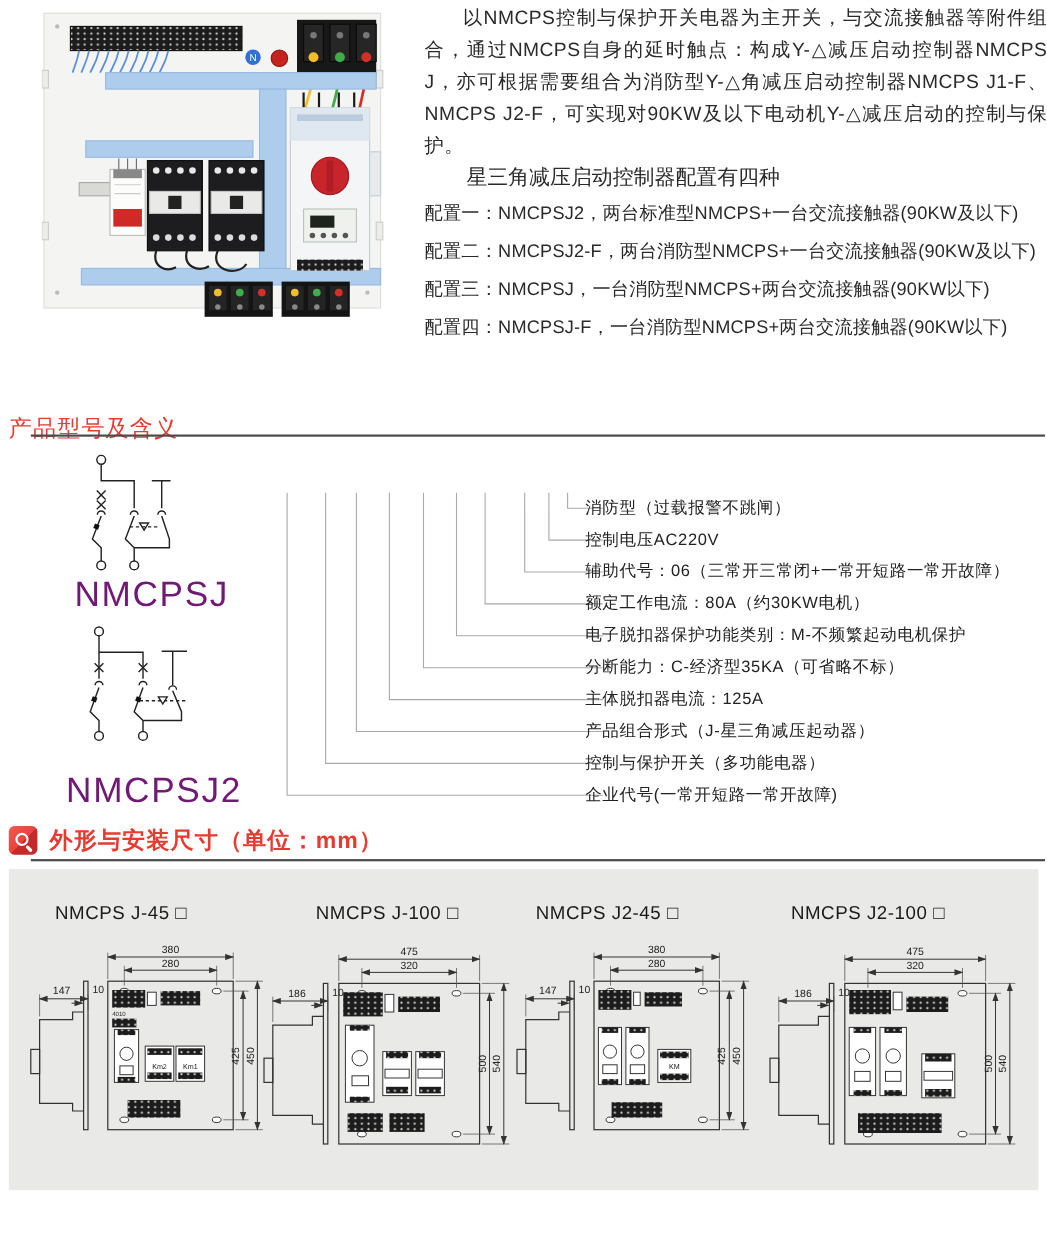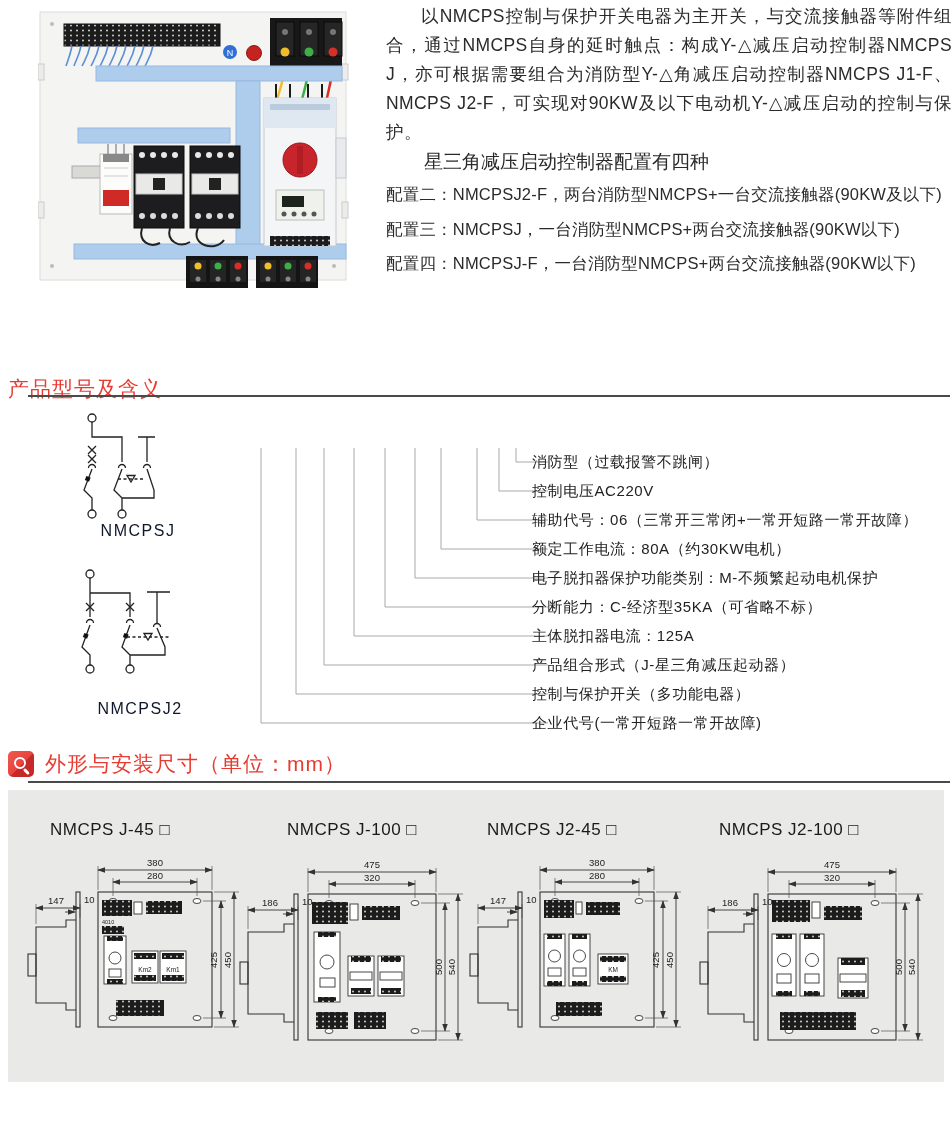--- a/index.html
+++ b/index.html
@@ -9,34 +9,34 @@
   
   .photo{position:absolute;left:38px;top:8px;width:334px;height:284px;}
   .intro{position:absolute;left:386px;top:2px;width:566px;}
   .intro p{margin:0;}
   .p1{font-size:17.5px;line-height:29px;text-align:justify;text-indent:2em;letter-spacing:0.4px;}
   .p2{font-size:19px;line-height:30px;text-indent:2em;margin-top:2px;}
   .cfg{font-size:16.5px;line-height:34.5px;white-space:nowrap;letter-spacing:0.2px;}
 
   
   .sec{position:absolute;left:8px;display:flex;align-items:center;gap:11px;height:28px;}
-  .sec1{top:364px;flex-direction:column;} .sec2{top:750px;}
+  .sec1{top:364px;flex-direction:column;} .sec2{top:750px;font-weight:bold;}
   .sec-icon{position:relative;width:26px;height:26px;border-radius:5px;overflow:hidden;
     background:linear-gradient(135deg,#ef5a52 0%,#e8433c 52%,#c62a28 52%);}
   .mag{position:absolute;left:6px;top:6px;width:8px;height:8px;border:2.6px solid #fff;border-radius:50%;}
   .mag::after{content:'';position:absolute;left:8.5px;top:8.5px;width:7px;height:2.8px;background:#fff;
     border-radius:2px;transform:rotate(45deg);transform-origin:0 0;}
   .sec-title{font-size:21px;color:#e73a31;letter-spacing:1px;}
   .rule{position:absolute;left:28px;right:2px;height:2px;background:#4a4a4a;}
   .rule1{top:395px;} .rule2{top:781px;}
 
   
   .model-sec{position:absolute;left:0;top:402px;width:952px;height:348px;}
   .schem{position:absolute;}
-  .schem-label{position:absolute;font-size:16px;letter-spacing:1.5px;color:#0f172a;text-align:center;}
+  .schem-label{position:absolute;font-size:32px;letter-spacing:1.5px;color:#701a75;text-align:center;}
   .code{position:absolute;left:248px;top:24px;font-size:17px;letter-spacing:0.6px;color:#222;white-space:nowrap;}
   .leaders{position:absolute;left:0;top:0;}
   .desc{position:absolute;left:532px;font-size:15px;letter-spacing:0.6px;color:#222;white-space:nowrap;line-height:20px;}
 
   
   .dims-panel{position:absolute;left:8px;top:790px;width:936px;height:292px;background:#e9e9e8;}
   .dwg-title{position:absolute;font-size:17px;color:#1a1a1a;letter-spacing:0.5px;white-space:nowrap;}
   .dwg{position:absolute;top:64px;}
   .dwg line.dim{stroke:#333;stroke-width:0.9;marker-start:url(#ar);marker-end:url(#ar);}
   .dwg line.dimE{stroke:#333;stroke-width:0.9;marker-end:url(#ar);}
@@ -205,20 +205,21 @@
         <circle cx="230" cy="271" r="2.5" fill="#888"></circle>
           <circle cx="250" cy="271" r="2.5" fill="#888"></circle>
           <circle cx="270" cy="271" r="2.5" fill="#888"></circle>
       </g>
     </svg>
   </div>
 
   <div class="intro">
     <p class="p1">以NMCPS控制与保护开关电器为主开关，与交流接触器等附件组合，通过NMCPS自身的延时触点：构成Y-△减压启动控制器NMCPS J，亦可根据需要组合为消防型Y-△角减压启动控制器NMCPS J1-F、NMCPS J2-F，可实现对90KW及以下电动机Y-△减压启动的控制与保护。</p>
     <p class="p2">星三角减压启动控制器配置有四种</p>
+    <p class="cfg">配置一：NMCPSJ2，两台标准型NMCPS+一台交流接触器(90KW及以下)</p>
     <p class="cfg">配置二：NMCPSJ2-F，两台消防型NMCPS+一台交流接触器(90KW及以下)</p>
     <p class="cfg">配置三：NMCPSJ，一台消防型NMCPS+两台交流接触器(90KW以下)</p>
     <p class="cfg">配置四：NMCPSJ-F，一台消防型NMCPS+两台交流接触器(90KW以下)</p>
   </div>
 
   <div class="sec sec1">
     <span class="sec-icon">
         <span class="mag"></span>
       </span>
     <span class="sec-title">产品型号及含义</span>

